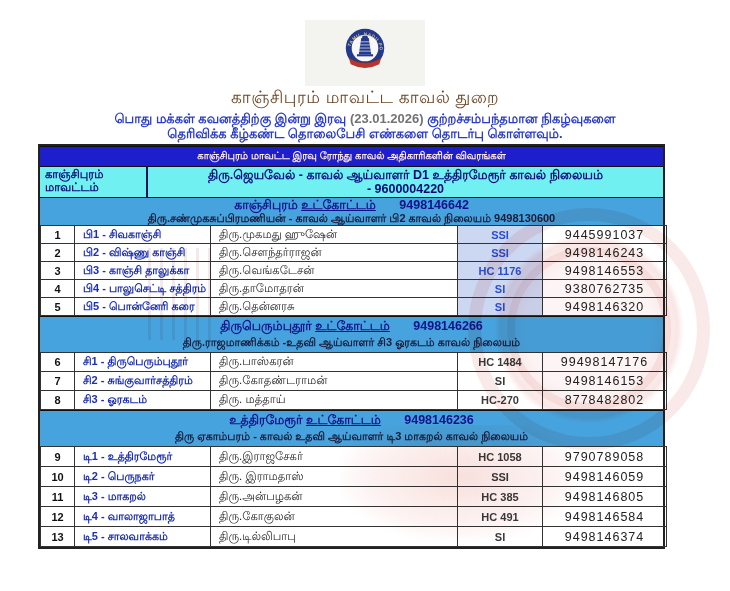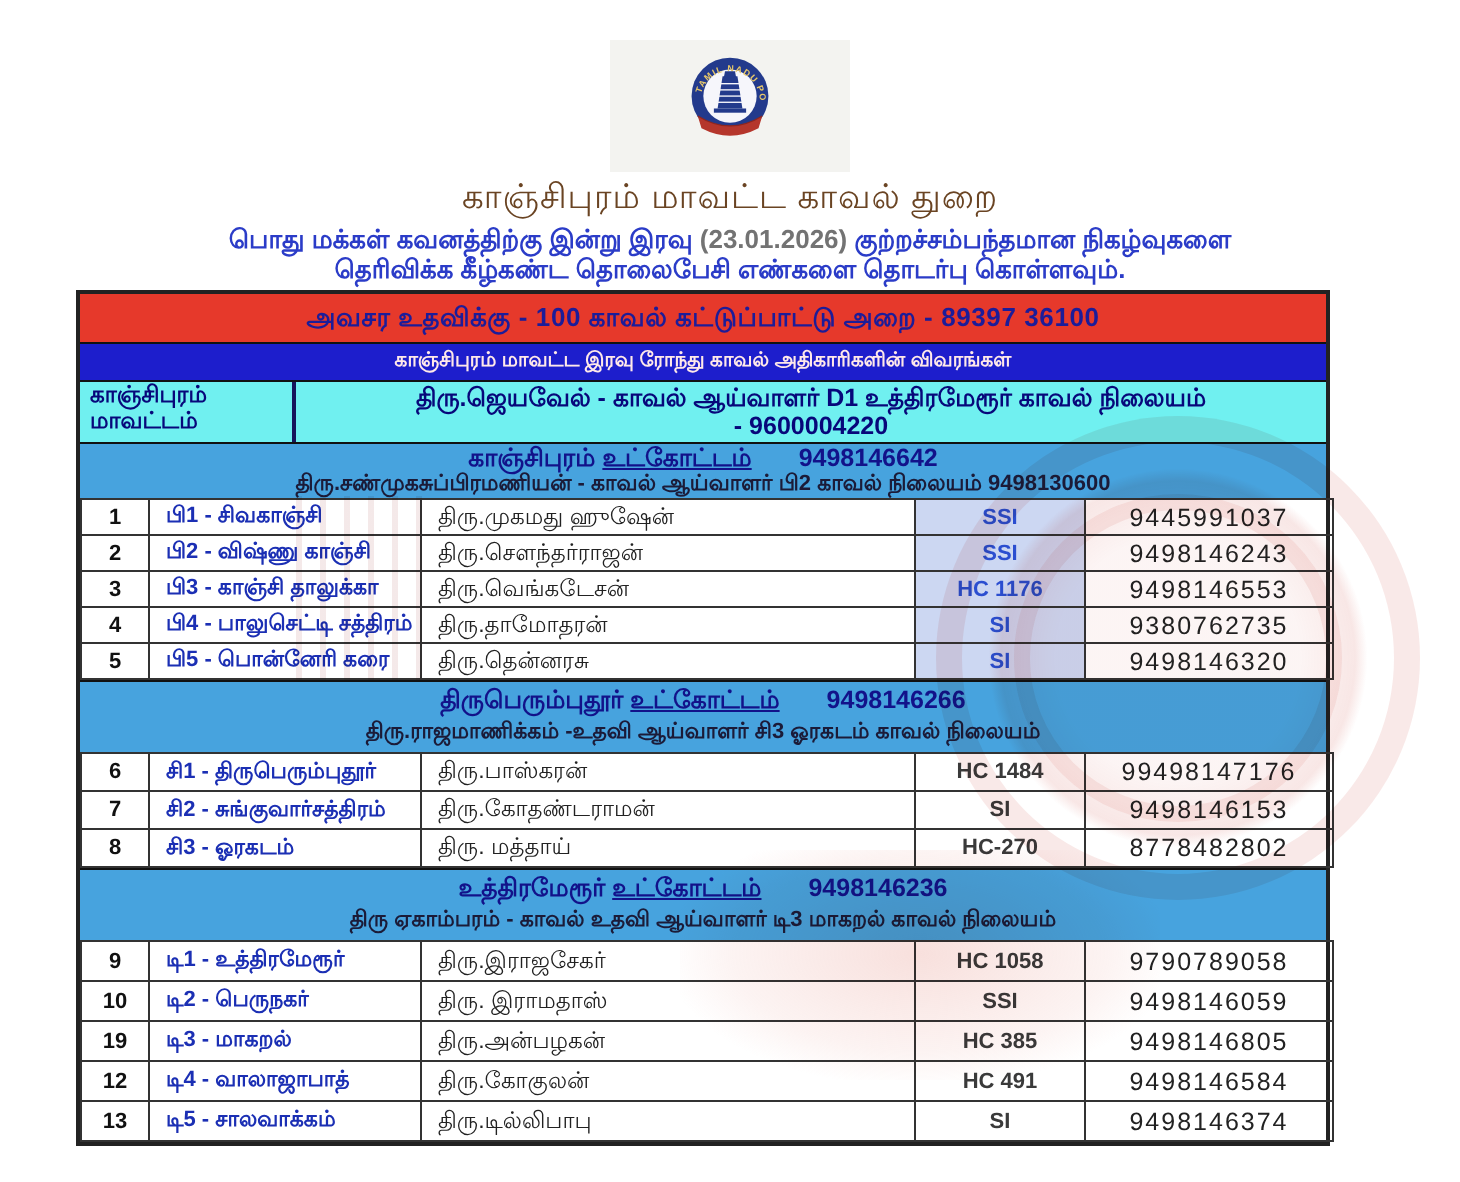--- a/index.html
+++ b/index.html
@@ -92,21 +92,20 @@
     </div>
     <div class="doc-title">காஞ்சிபுரம் மாவட்ட காவல் துறை</div>
     <div class="notice">
       <span>பொது மக்கள் கவனத்திற்கு இன்று இரவு </span><span class="date">(23.01.2026)</span><span> குற்றச்சம்பந்தமான நிகழ்வுகளை</span><br>
       <span>தெரிவிக்க கீழ்கண்ட தொலைபேசி எண்களை தொடர்பு கொள்ளவும்.</span>
     </div>
   </div>
 
   <div class="sheet">
 
-    <div class="banner-red">அவசர உதவிக்கு - 100 காவல் கட்டுப்பாட்டு அறை - 89397 36100</div>
     <div class="banner-blue">காஞ்சிபுரம் மாவட்ட இரவு ரோந்து காவல் அதிகாரிகளின் விவரங்கள்</div>
 
     <div class="district-row">
       <div class="d-left">காஞ்சிபுரம் மாவட்டம்</div>
       <div class="d-right">
         <div>திரு.ஜெயவேல் - காவல் ஆய்வாளர் D1 உத்திரமேரூர் காவல் நிலையம்</div>
         <div>- 9600004220</div>
       </div>
     </div>
 
@@ -231,21 +230,21 @@
         <td class="phone">9790789058</td>
       </tr>
       <tr>
         <td class="sno">10</td>
         <td class="beat">டி2 - பெருநகர்</td>
         <td class="name">திரு. இராமதாஸ்</td>
         <td class="rank">SSI</td>
         <td class="phone">9498146059</td>
       </tr>
       <tr>
-        <td class="sno">19</td>
+        <td class="sno">11</td>
         <td class="beat">டி3 - மாகறல்</td>
         <td class="name">திரு.அன்பழகன்</td>
         <td class="rank">HC 385</td>
         <td class="phone">9498146805</td>
       </tr>
       <tr>
         <td class="sno">12</td>
         <td class="beat">டி4 - வாலாஜாபாத்</td>
         <td class="name">திரு.கோகுலன்</td>
         <td class="rank">HC 491</td>

